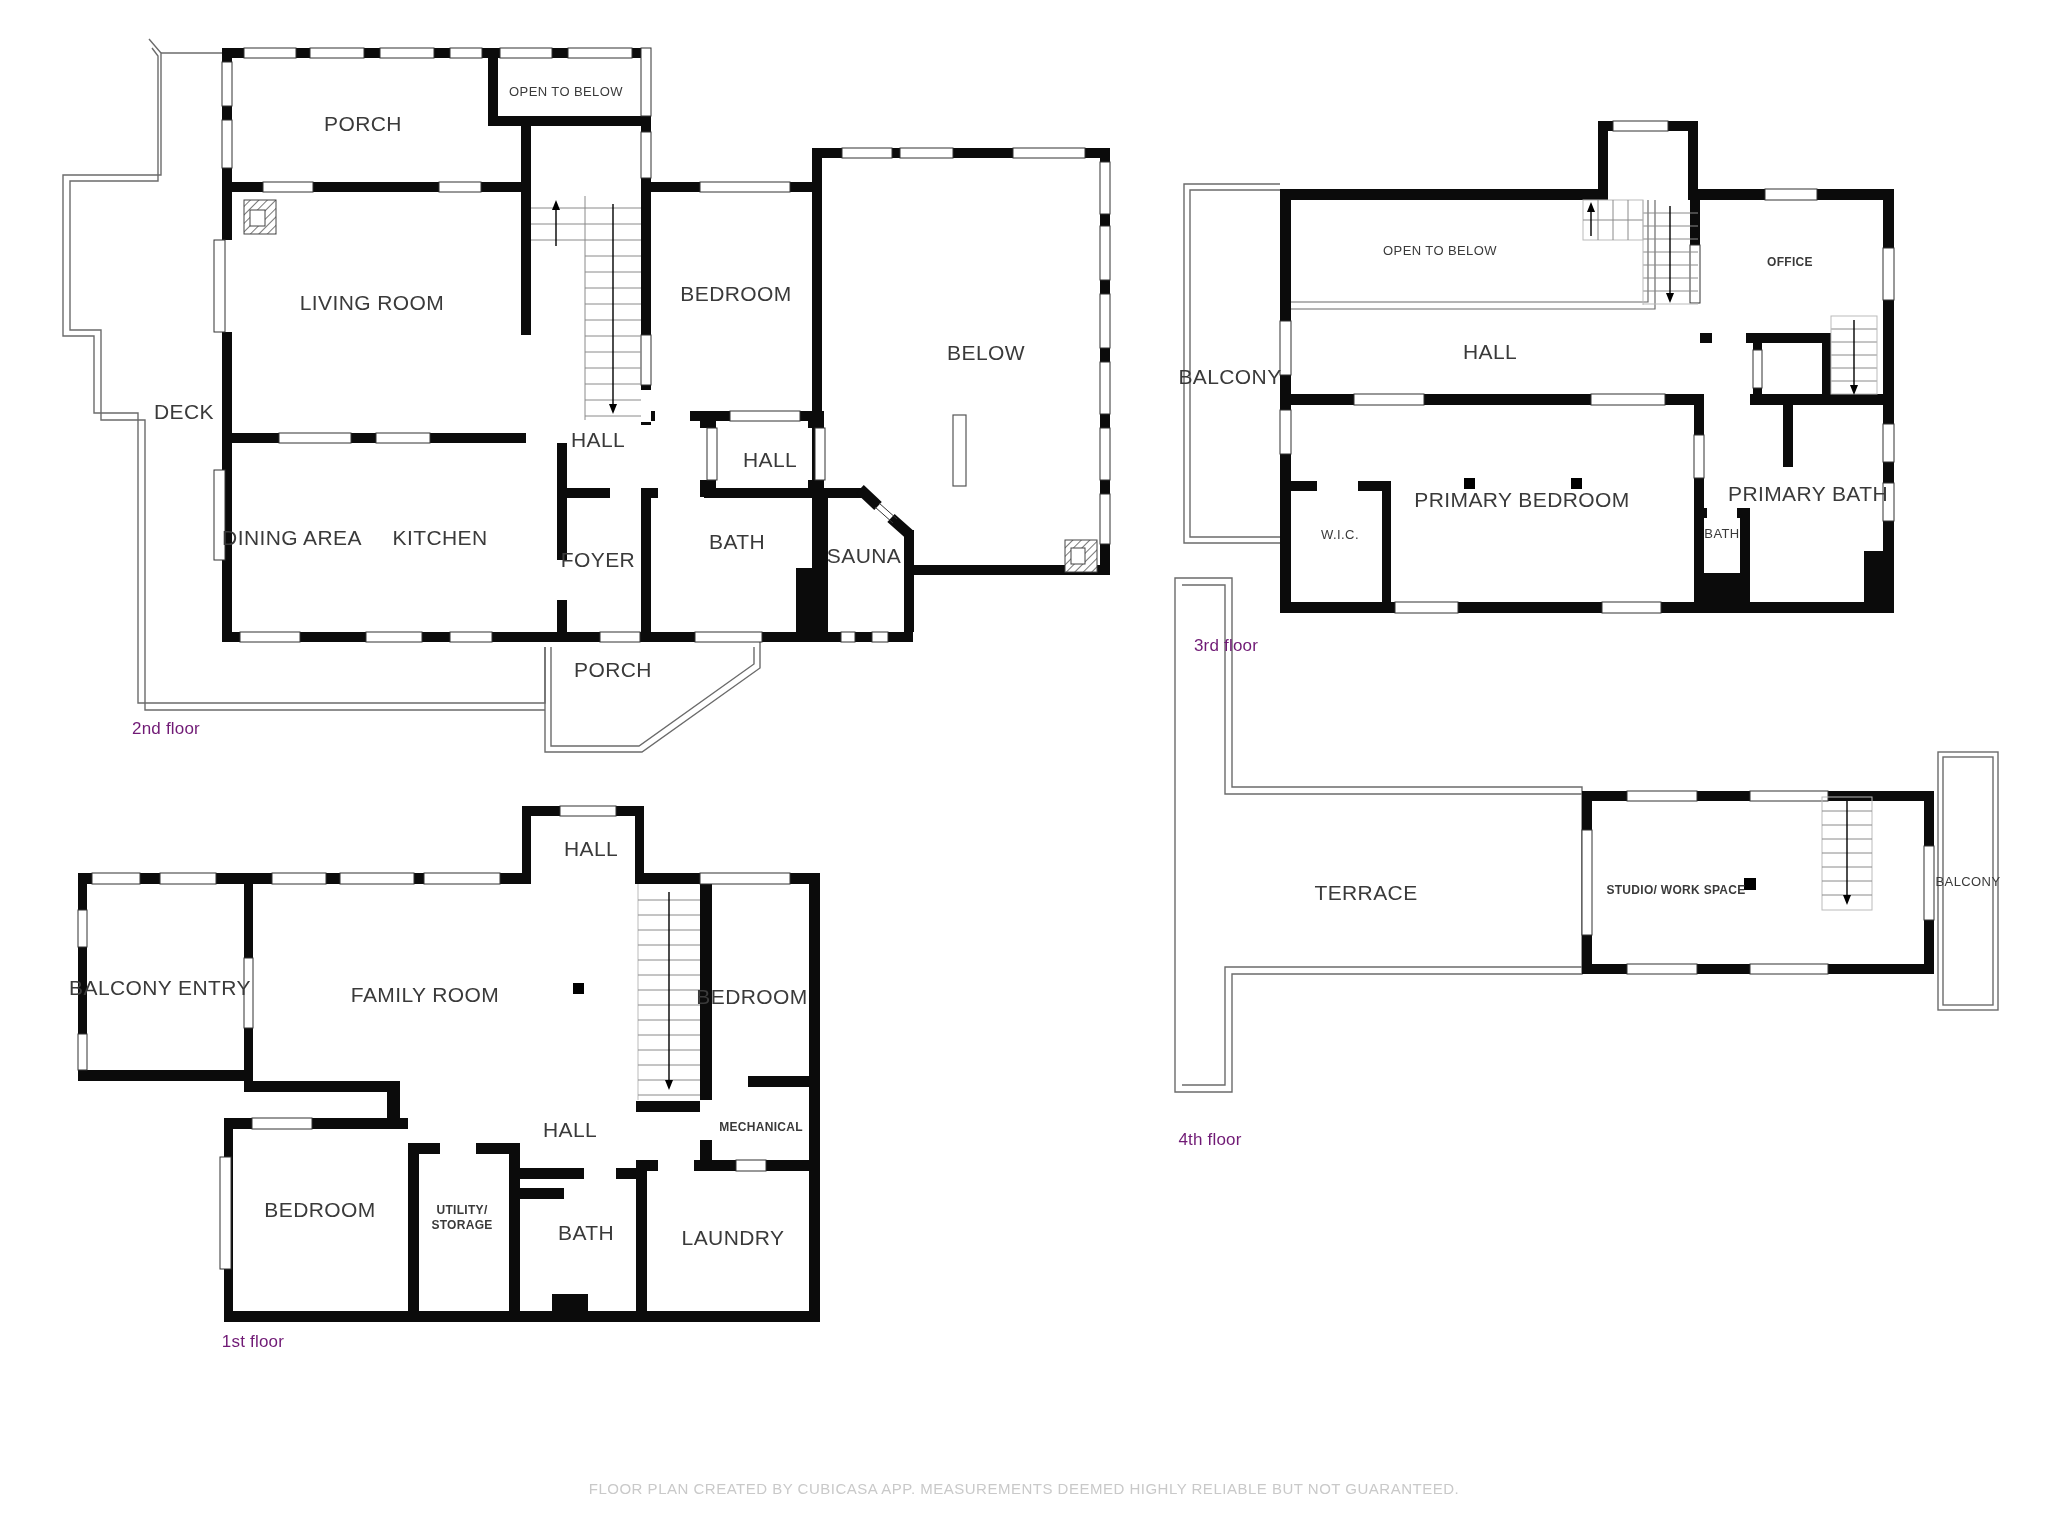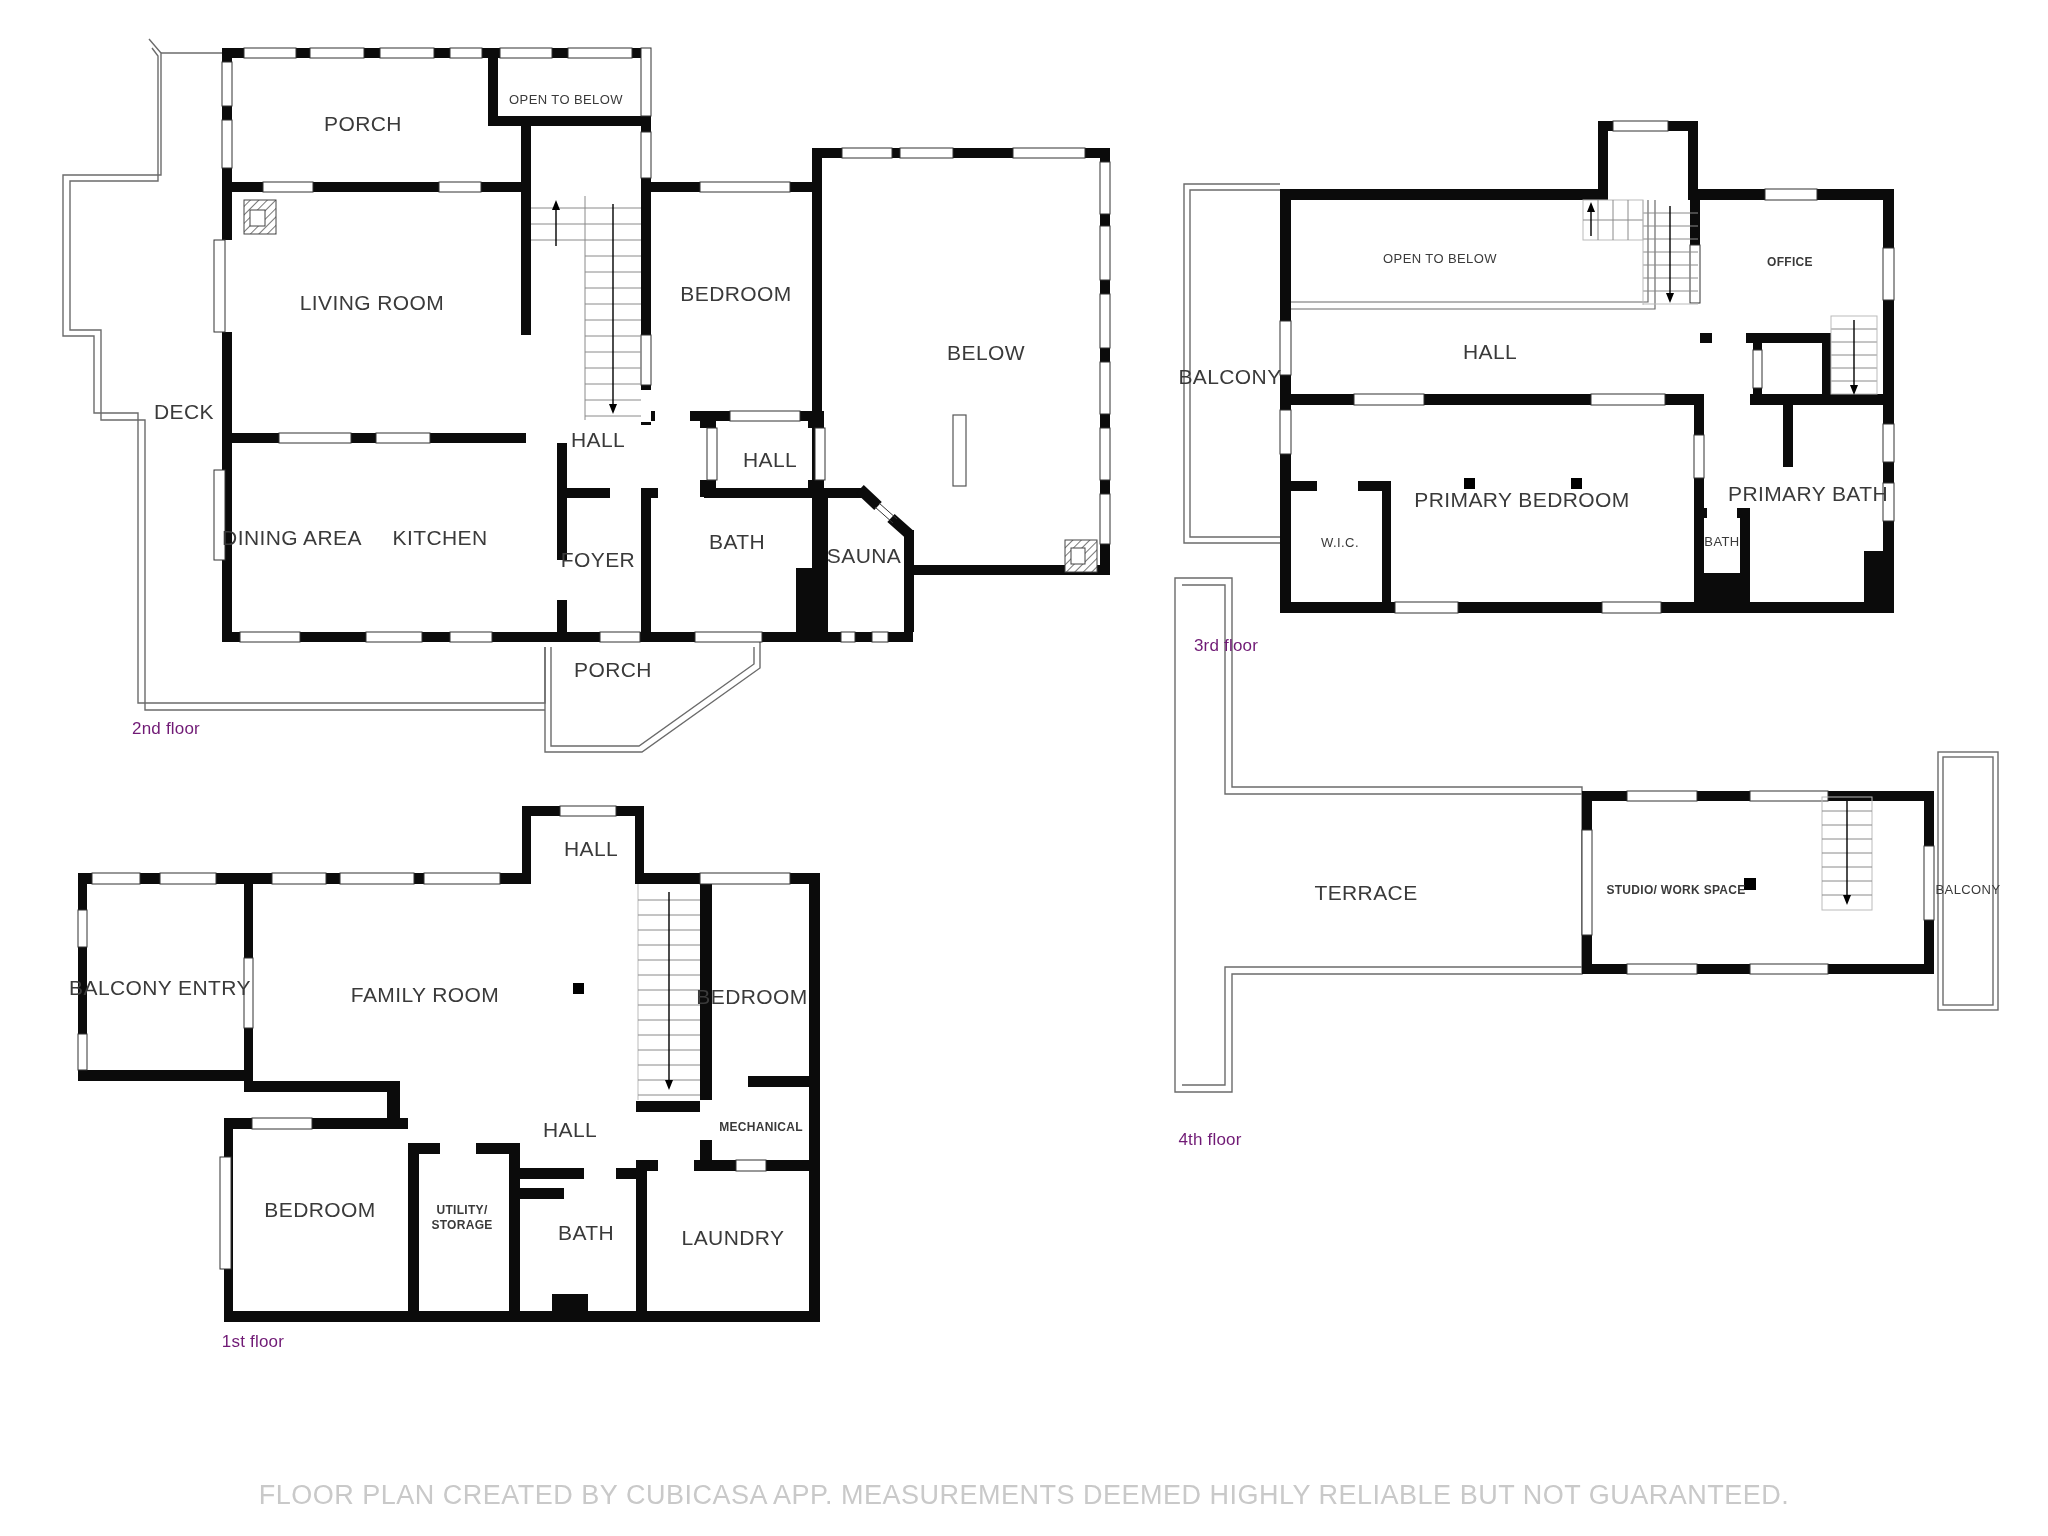--- a/index.html
+++ b/index.html
@@ -2,24 +2,24 @@
 <html><head>
 <meta charset="utf-8">
 <style>
   html,body{margin:0;padding:0;background:#ffffff;}
   .canvas{position:relative;width:2048px;height:1536px;background:#fff;overflow:hidden;
           font-family:"Liberation Sans",sans-serif;}
   .canvas svg{position:absolute;left:0;top:0;}
   .lbl{position:absolute;transform:translate(-50%,-50%);color:#3a3a3a;font-size:21px;
        letter-spacing:.4px;white-space:pre-line;text-align:center;line-height:1.25;}
   .lbl.sm{font-size:12px;font-weight:700;letter-spacing:.3px;}
-  .lbl.xs{font-size:13px;margin-top:8px;}
+  .lbl.xs{font-size:13px;}
   .floor-name{position:absolute;transform:translate(-50%,-50%);color:#701a75;font-size:17px;
        letter-spacing:.2px;}
-  .footer{position:absolute;left:0;right:0;text-align:center;color:#c9c9c9;font-size:27px;
+  .footer{position:absolute;left:0;right:0;text-align:center;color:#c9c9c9;font-size:15px;
        letter-spacing:.5px;}
 </style>
 </head>
 <body>
 
 <div class="canvas">
 
 <svg width="2048" height="1536" viewBox="0 0 2048 1536">
   <defs>
     <pattern id="hatch" width="6" height="6" patternUnits="userSpaceOnUse" patternTransform="rotate(45)">

